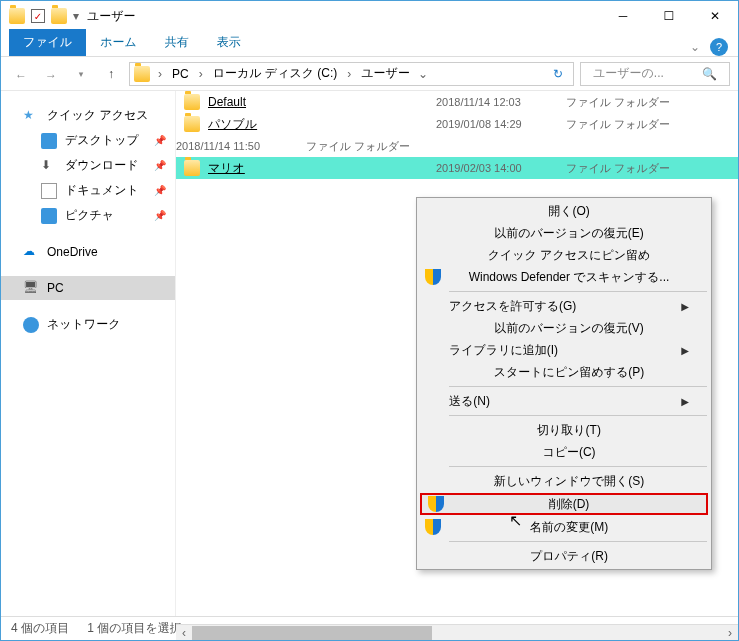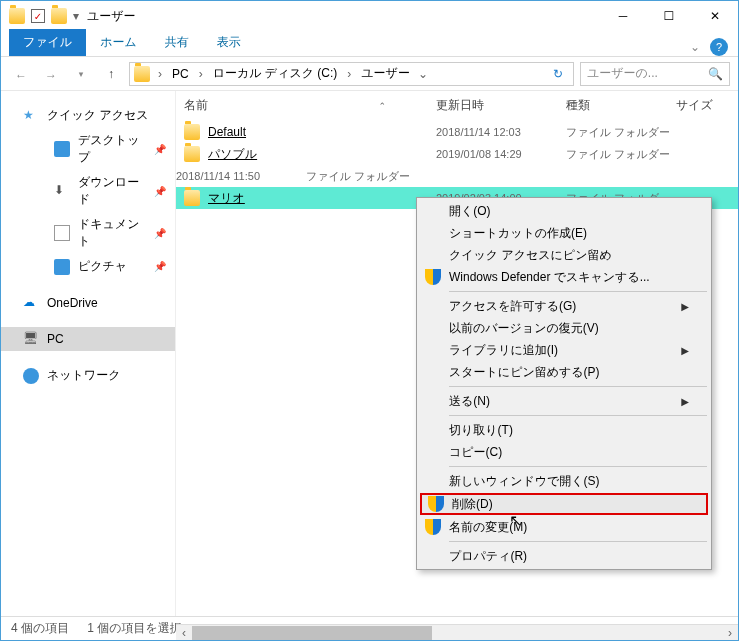--- a/index.html
+++ b/index.html
@@ -18,29 +18,29 @@
 .ribbon-help { margin-left: auto; display: flex; align-items: center; gap: 10px; padding-right: 10px; color: #555; }
 .help-circle { width: 18px; height: 18px; border-radius: 50%; background: #2a8dd4; color: #fff; display: flex; align-items: center; justify-content: center; font-size: 11px; }
 .navbar { height: 34px; display: flex; align-items: center; gap: 6px; padding: 0 8px; border-bottom: 1px solid #e8e8e8; }
 .nav-arrow { width: 24px; height: 24px; display: flex; align-items: center; justify-content: center; color: #888; cursor: pointer; }
 .nav-arrow.active { color: #333; }
 .addr { flex: 1; height: 24px; border: 1px solid #ccc; display: flex; align-items: center; padding: 0 4px; gap: 4px; }
 .addr .crumb { padding: 0 2px; cursor: pointer; }
 .addr .chev { color: #666; padding: 0 4px; }
 .addr .refresh { margin-left: auto; color: #1979ca; padding: 0 6px; cursor: pointer; }
 .addr .dd { color: #666; padding: 0 2px; }
-.search { width: 150px; height: 24px; border: 1px solid #ccc; display: flex; align-items: center; padding: 0 6px; color: #888; }
+.search { width: 150px; height: 24px; border: 1px solid #ccc; display: flex; align-items: center; padding: 0 12px; color: #888; }
 .search .mag { margin-left: auto; color: #555; }
 .content { display: flex; height: 525px; }
 .tree { width: 175px; padding: 12px 0 0 0; border-right: 1px solid #eee; }
 .tree-item { display: flex; align-items: center; gap: 8px; padding: 4px 8px 4px 22px; cursor: pointer; }
 .tree-item.sel { background: #d8d8d8; }
 .tree-item .pin { margin-left: auto; color: #888; font-size: 10px; }
 .tree-group { margin-bottom: 12px; }
-.sub { padding-left: 40px; margin-left: 13px; }
+.sub { padding-left: 40px; }
 .ico { width: 16px; height: 16px; display: inline-block; flex-shrink: 0; }
 .ico-star { color: #4aa0e0; }
 .ico-desktop { background: #3a96dd; border-radius: 2px; }
 .ico-download { color: #555; }
 .ico-doc { background: #fff; border: 1px solid #999; position: relative; }
 .ico-pic { background: #3a96dd; border-radius: 2px; position: relative; }
 .ico-cloud { color: #0078d4; }
 .ico-pc { color: #555; }
 .ico-net { background: #3a96dd; border-radius: 50%; }
 .listview { flex: 1; position: relative; }
@@ -52,21 +52,21 @@
 .sort-arrow { font-size: 9px; color: #666; margin-left: auto; margin-right: 50px; }
 .list-row { display: flex; align-items: center; padding: 2px 0; height: 22px; cursor: pointer; }
 .list-row.selected { background: #5eead4; }
 .list-row .col-name { display: flex; align-items: center; gap: 8px; text-decoration: underline; }
 .list-row .col-date, .list-row .col-type, .list-row .col-size { color: #666; font-size: 11px; }
 .scrollbar-h { position: absolute; bottom: 0; left: 175px; right: 0; height: 16px; background: #f0f0f0; border-top: 1px solid #ddd; display: flex; align-items: center; }
 .sb-btn { width: 16px; height: 16px; display: flex; align-items: center; justify-content: center; color: #666; cursor: pointer; }
 .sb-thumb { width: 240px; height: 14px; background: #c0c0c0; margin-left: 0; cursor: pointer; }
 .statusbar { height: 24px; border-top: 1px solid #ddd; display: flex; align-items: center; padding: 0 10px; gap: 18px; color: #555; }
 .ctxmenu { position: absolute; left: 415px; top: 196px; width: 296px; background: #f0f0f0; border: 1px solid #a0a0a0; box-shadow: 3px 3px 6px rgba(0,0,0,.25); padding: 2px; z-index: 50; }
-.ctx-item { display: flex; align-items: center; height: 22px; padding: 0 20px 0 30px; cursor: pointer; position: relative; }
+.ctx-item { display: flex; align-items: center; height: 22px; padding: 0 20px 0 30px; cursor: pointer; position: relative; justify-content: center; }
 .ctx-item.highlight { border: 2px solid #d00; background: #e8e8e8; margin: 1px; }
 .ctx-item .arrow { margin-left: auto; font-size: 10px; color: #333; }
 .ctx-sep { height: 1px; background: #c8c8c8; margin: 3px 2px 3px 30px; }
 .ctx-ico { position: absolute; left: 6px; width: 16px; height: 16px; }
 .shield { background: linear-gradient(90deg,#ffc107 50%,#1976d2 50%); border-radius: 0 0 50% 50%; }
 .cursor { position: absolute; left: 508px; top: 510px; z-index: 60; font-size: 16px; color: #000; pointer-events: none; }
 .chk { width: 14px; height: 14px; border: 1px solid #666; display: flex; align-items: center; justify-content: center; color: #d00; font-size: 10px; }
 </style>
 </head>
 <body>
@@ -162,29 +162,20 @@
     </div>
     <div class="tree-group">
       <div class="tree-item">
         <span class="ico ico-net"></span>
         <span>ネットワーク</span>
       </div>
     </div>
   </div>
 
   <div class="listview">
-    <div class="list-header">
-      <div class="col-name">
-        <span>名前</span>
-        <span class="sort-arrow">⌃</span>
-      </div>
-      <div class="col-date">更新日時</div>
-      <div class="col-type">種類</div>
-      <div class="col-size">サイズ</div>
-    </div>
     <div id="rows">
         <div class="list-row">
           <div class="col-name">
             <span class="tb-icon folder-ico"></span>
             <span>Default</span>
           </div>
           <div class="col-date">2018/11/14 12:03</div>
           <div class="col-type">ファイル フォルダー</div>
           <div class="col-size"></div>
         </div>
@@ -224,21 +215,21 @@
 <div class="statusbar">
   <span>4 個の項目</span>
   <span>1 個の項目を選択</span>
 </div>
 
 <div class="ctxmenu">
   <div class="ctx-item">
       <span>開く(O)</span>
     </div>
   <div class="ctx-item">
-      <span>ショートカットの作成(E)</span>
+      <span>以前のバージョンの復元(E)</span>
     </div>
   <div class="ctx-item">
       <span>クイック アクセスにピン留め</span>
     </div>
   <div class="ctx-item">
       <span class="ctx-ico shield"></span>
       <span>Windows Defender でスキャンする...</span>
     </div>
   <div class="ctx-sep"></div>
   <div class="ctx-item">

